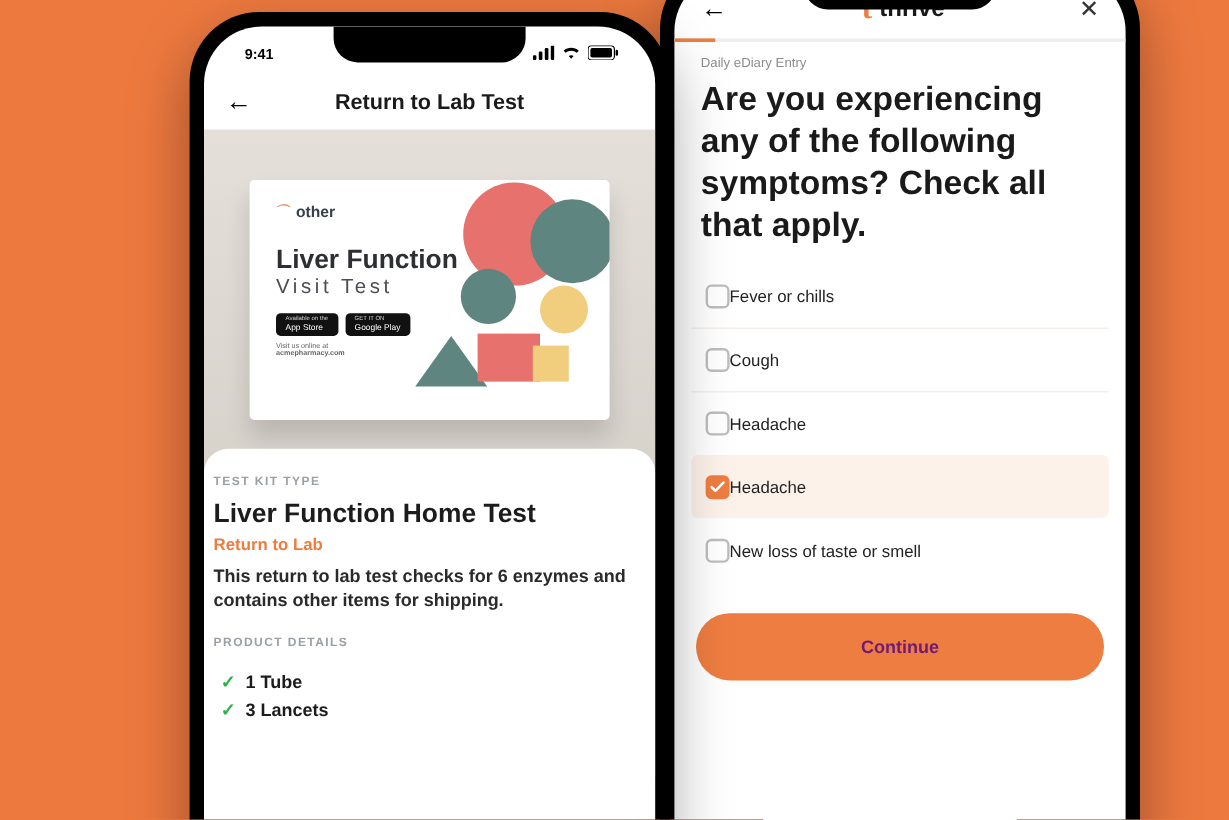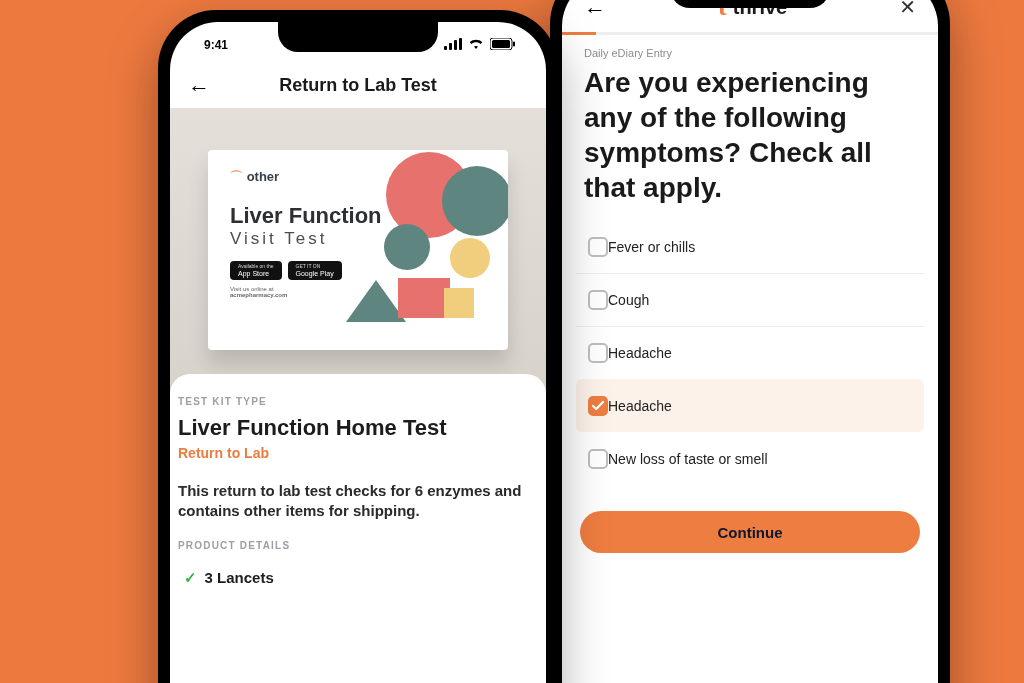--- a/index.html
+++ b/index.html
@@ -105,21 +105,21 @@
     background:#fff;
     border-radius: 20px 20px 0 0;
     margin-top:-18px;
     padding: 22px 22px 40px 8px;
     position:relative;
     z-index:2;
   }
   .eyebrow { font-size:10px; letter-spacing:1.2px; font-weight:700; color:#9aa0a6; text-transform:uppercase; }
   .card h1 { font-size:22px; font-weight:800; color:#1c1c1c; margin-top:8px; }
   .subtitle { font-size:14px; font-weight:700; color:#ec7c3f; margin-top:4px; }
-  .desc { font-size:15px; font-weight:600; color:#2a2a2a; margin-top:20px; line-height:1.35; }
+  .desc { font-size:15px; font-weight:600; color:#2a2a2a; margin-top:10px; line-height:1.35; }
   .details { margin-top:18px; padding-left:6px; }
   .details li { list-style:none; font-size:15px; font-weight:700; color:#1c1c1c; margin:6px 0; }
   .check { color:#2bb34a; font-weight:900; margin-right:8px; }
 
   
   .hdr2 {
     display:flex; align-items:center; justify-content:space-between;
     padding: 14px 22px 10px 22px;
   }
   .tlogo { display:flex; align-items:center; gap:6px; font-size:20px; font-weight:800; color:#1a1a1a; position:relative;}
@@ -146,23 +146,23 @@
     width:20px;height:20px;border:2px solid #bdbdbd;border-radius:5px;
     display:flex;align-items:center;justify-content:center;
     flex:0 0 auto;
   }
   .opt.sel .cb { background:#ee7d41; border-color:#ee7d41; }
   .cb svg { display:none; }
   .opt.sel .cb svg { display:block; }
 
   .continue {
     margin: 26px 18px 0 18px;
-    background:#ee7d41; color:#0f172a;
+    background:#ee7d41; color:#701a75;
     border:none; border-radius:28px;
-    height:42px; width:calc(100% - 36px);
+    height:56px; width:calc(100% - 36px);
     font-size:15px; font-weight:700;
     cursor:pointer;
   }
   .close-x { font-size:20px; cursor:pointer; color:#333; }
 </style>
 </head>
 <body>
 
 <div class="phone back">
   <div class="screen">
@@ -273,18 +273,19 @@
       </div>
     </div>
 
     <div class="card">
       <div class="eyebrow">TEST KIT TYPE</div>
       <h1>Liver Function Home Test</h1>
       <div class="subtitle">Return to Lab</div>
       <p class="desc">This return to lab test checks for 6 enzymes and contains other items for shipping.</p>
       <div class="eyebrow" style="margin-top:18px">PRODUCT DETAILS</div>
       <ul class="details" id="details">
+          <li><span class="check">✓</span>1 Tube</li>
           <li><span class="check">✓</span>3 Lancets</li>
         </ul>
     </div>
 
   </div>
 </div>
 
 </body></html>

